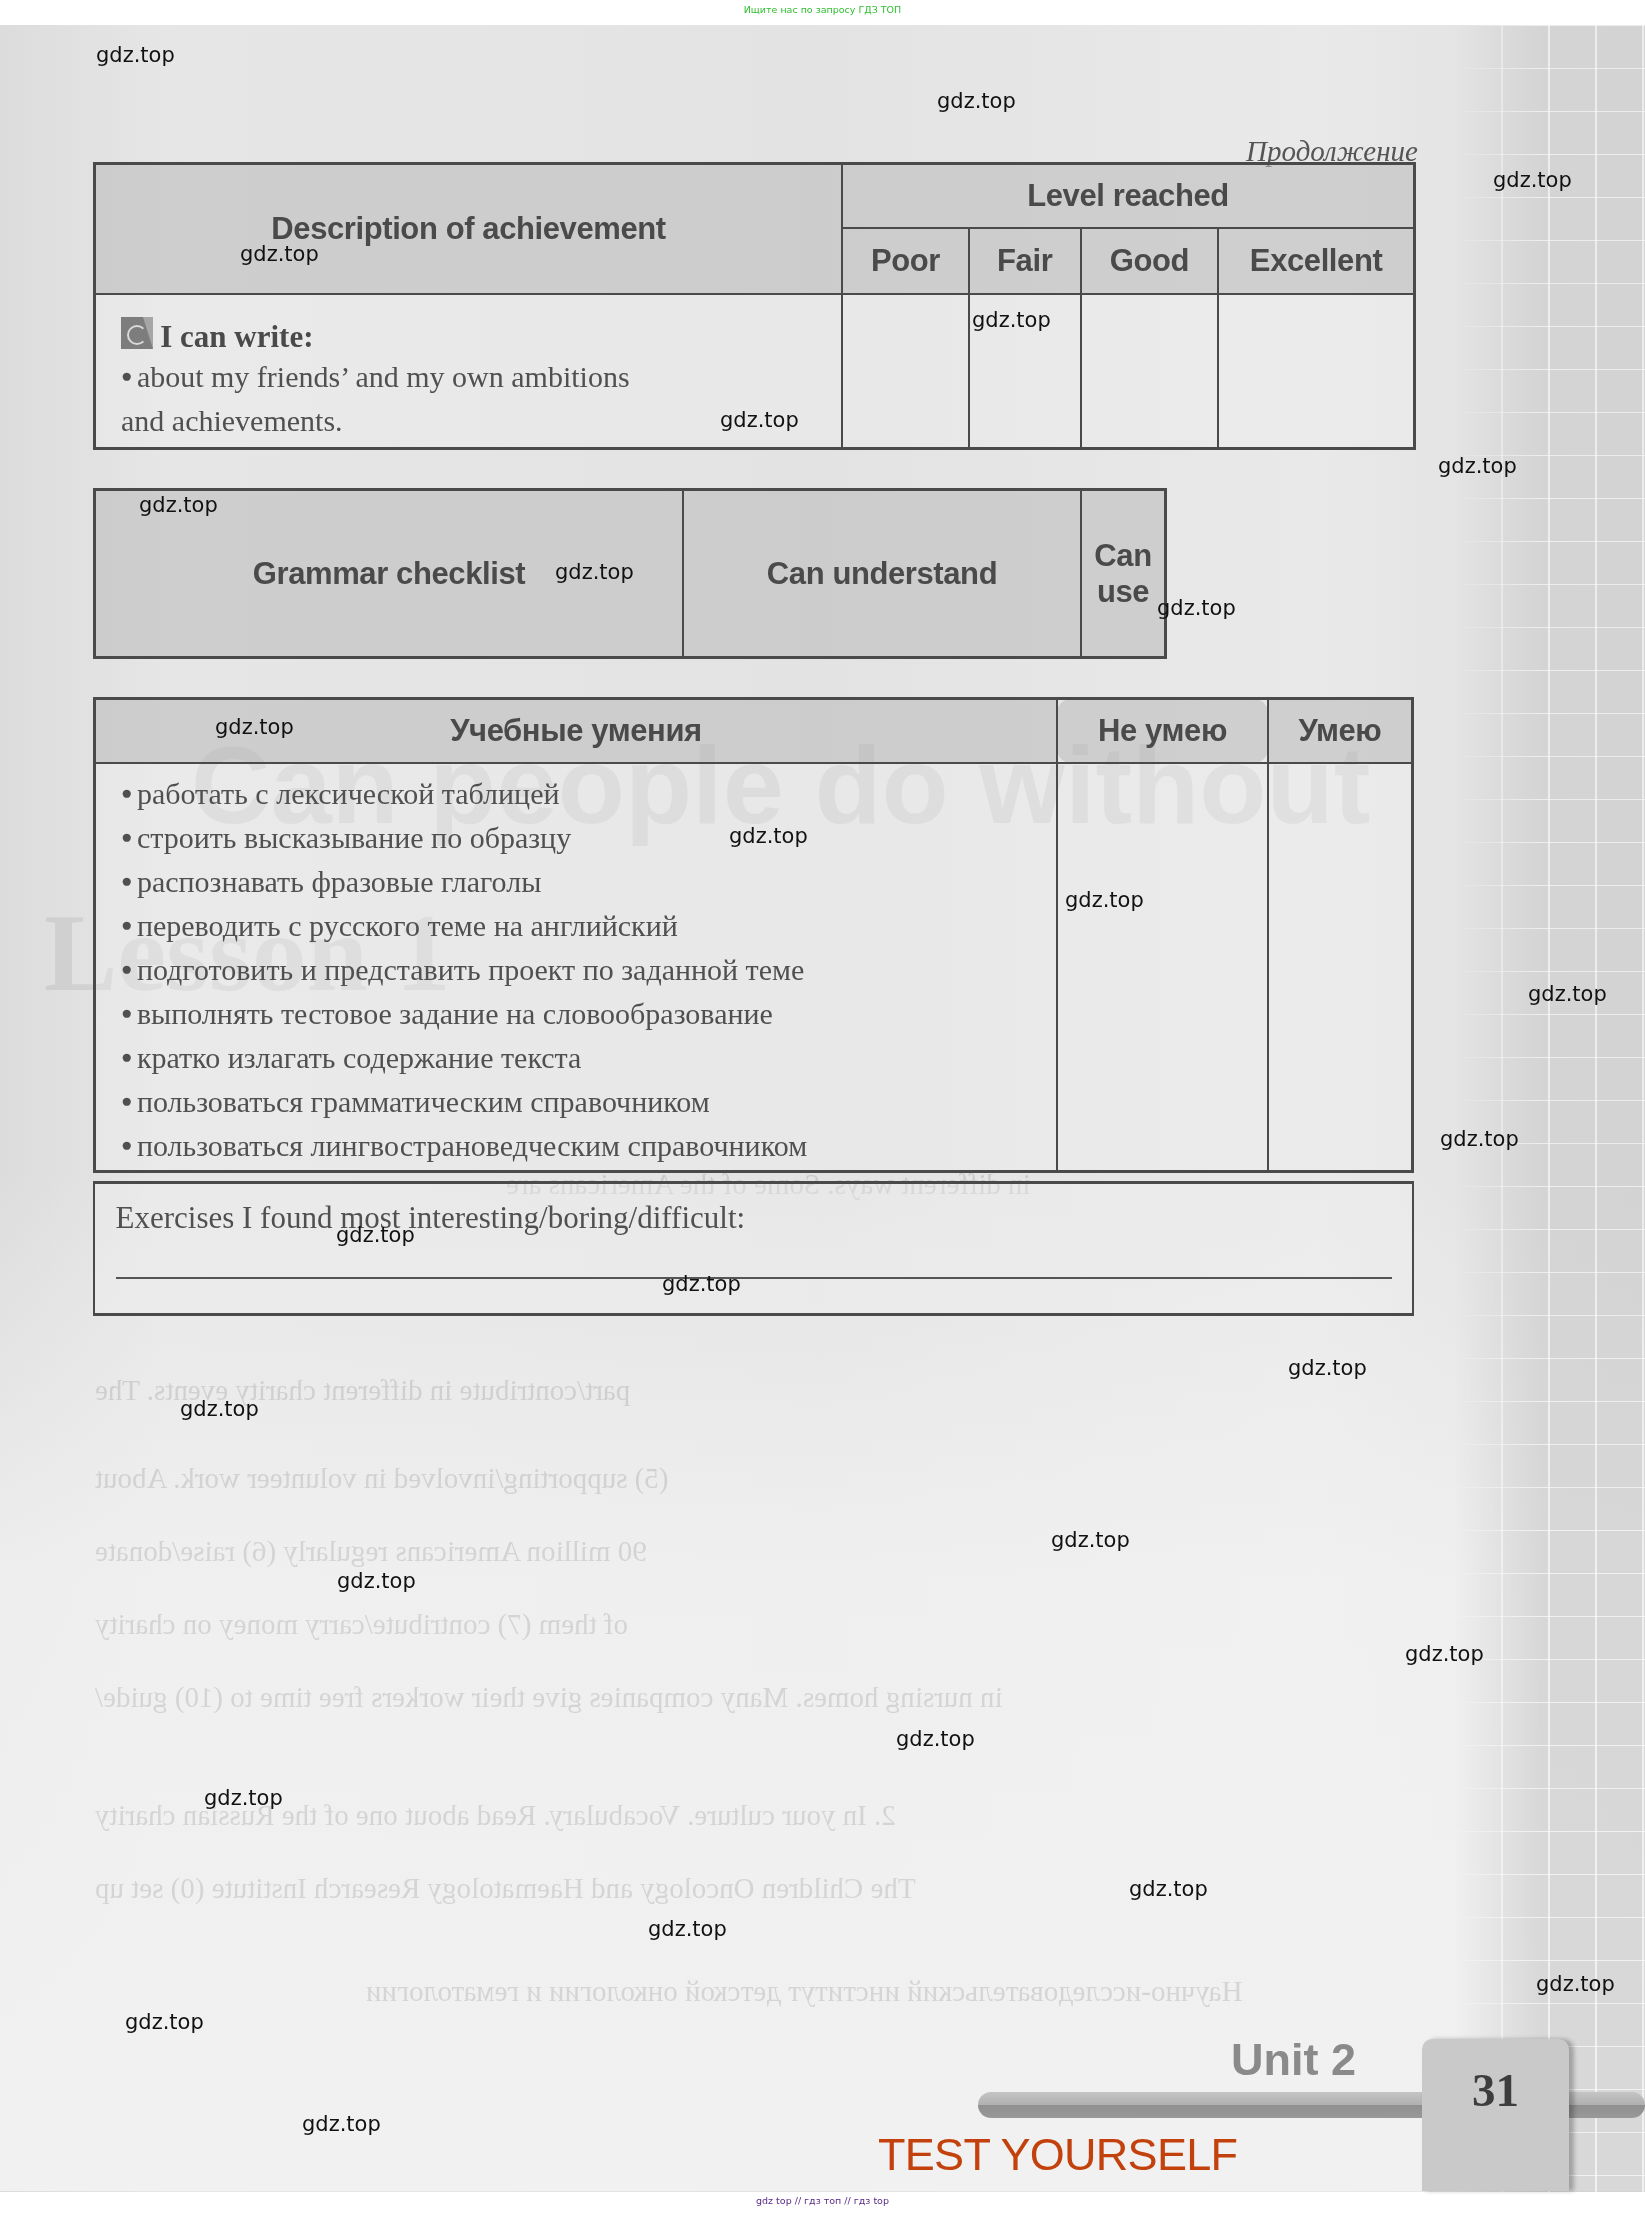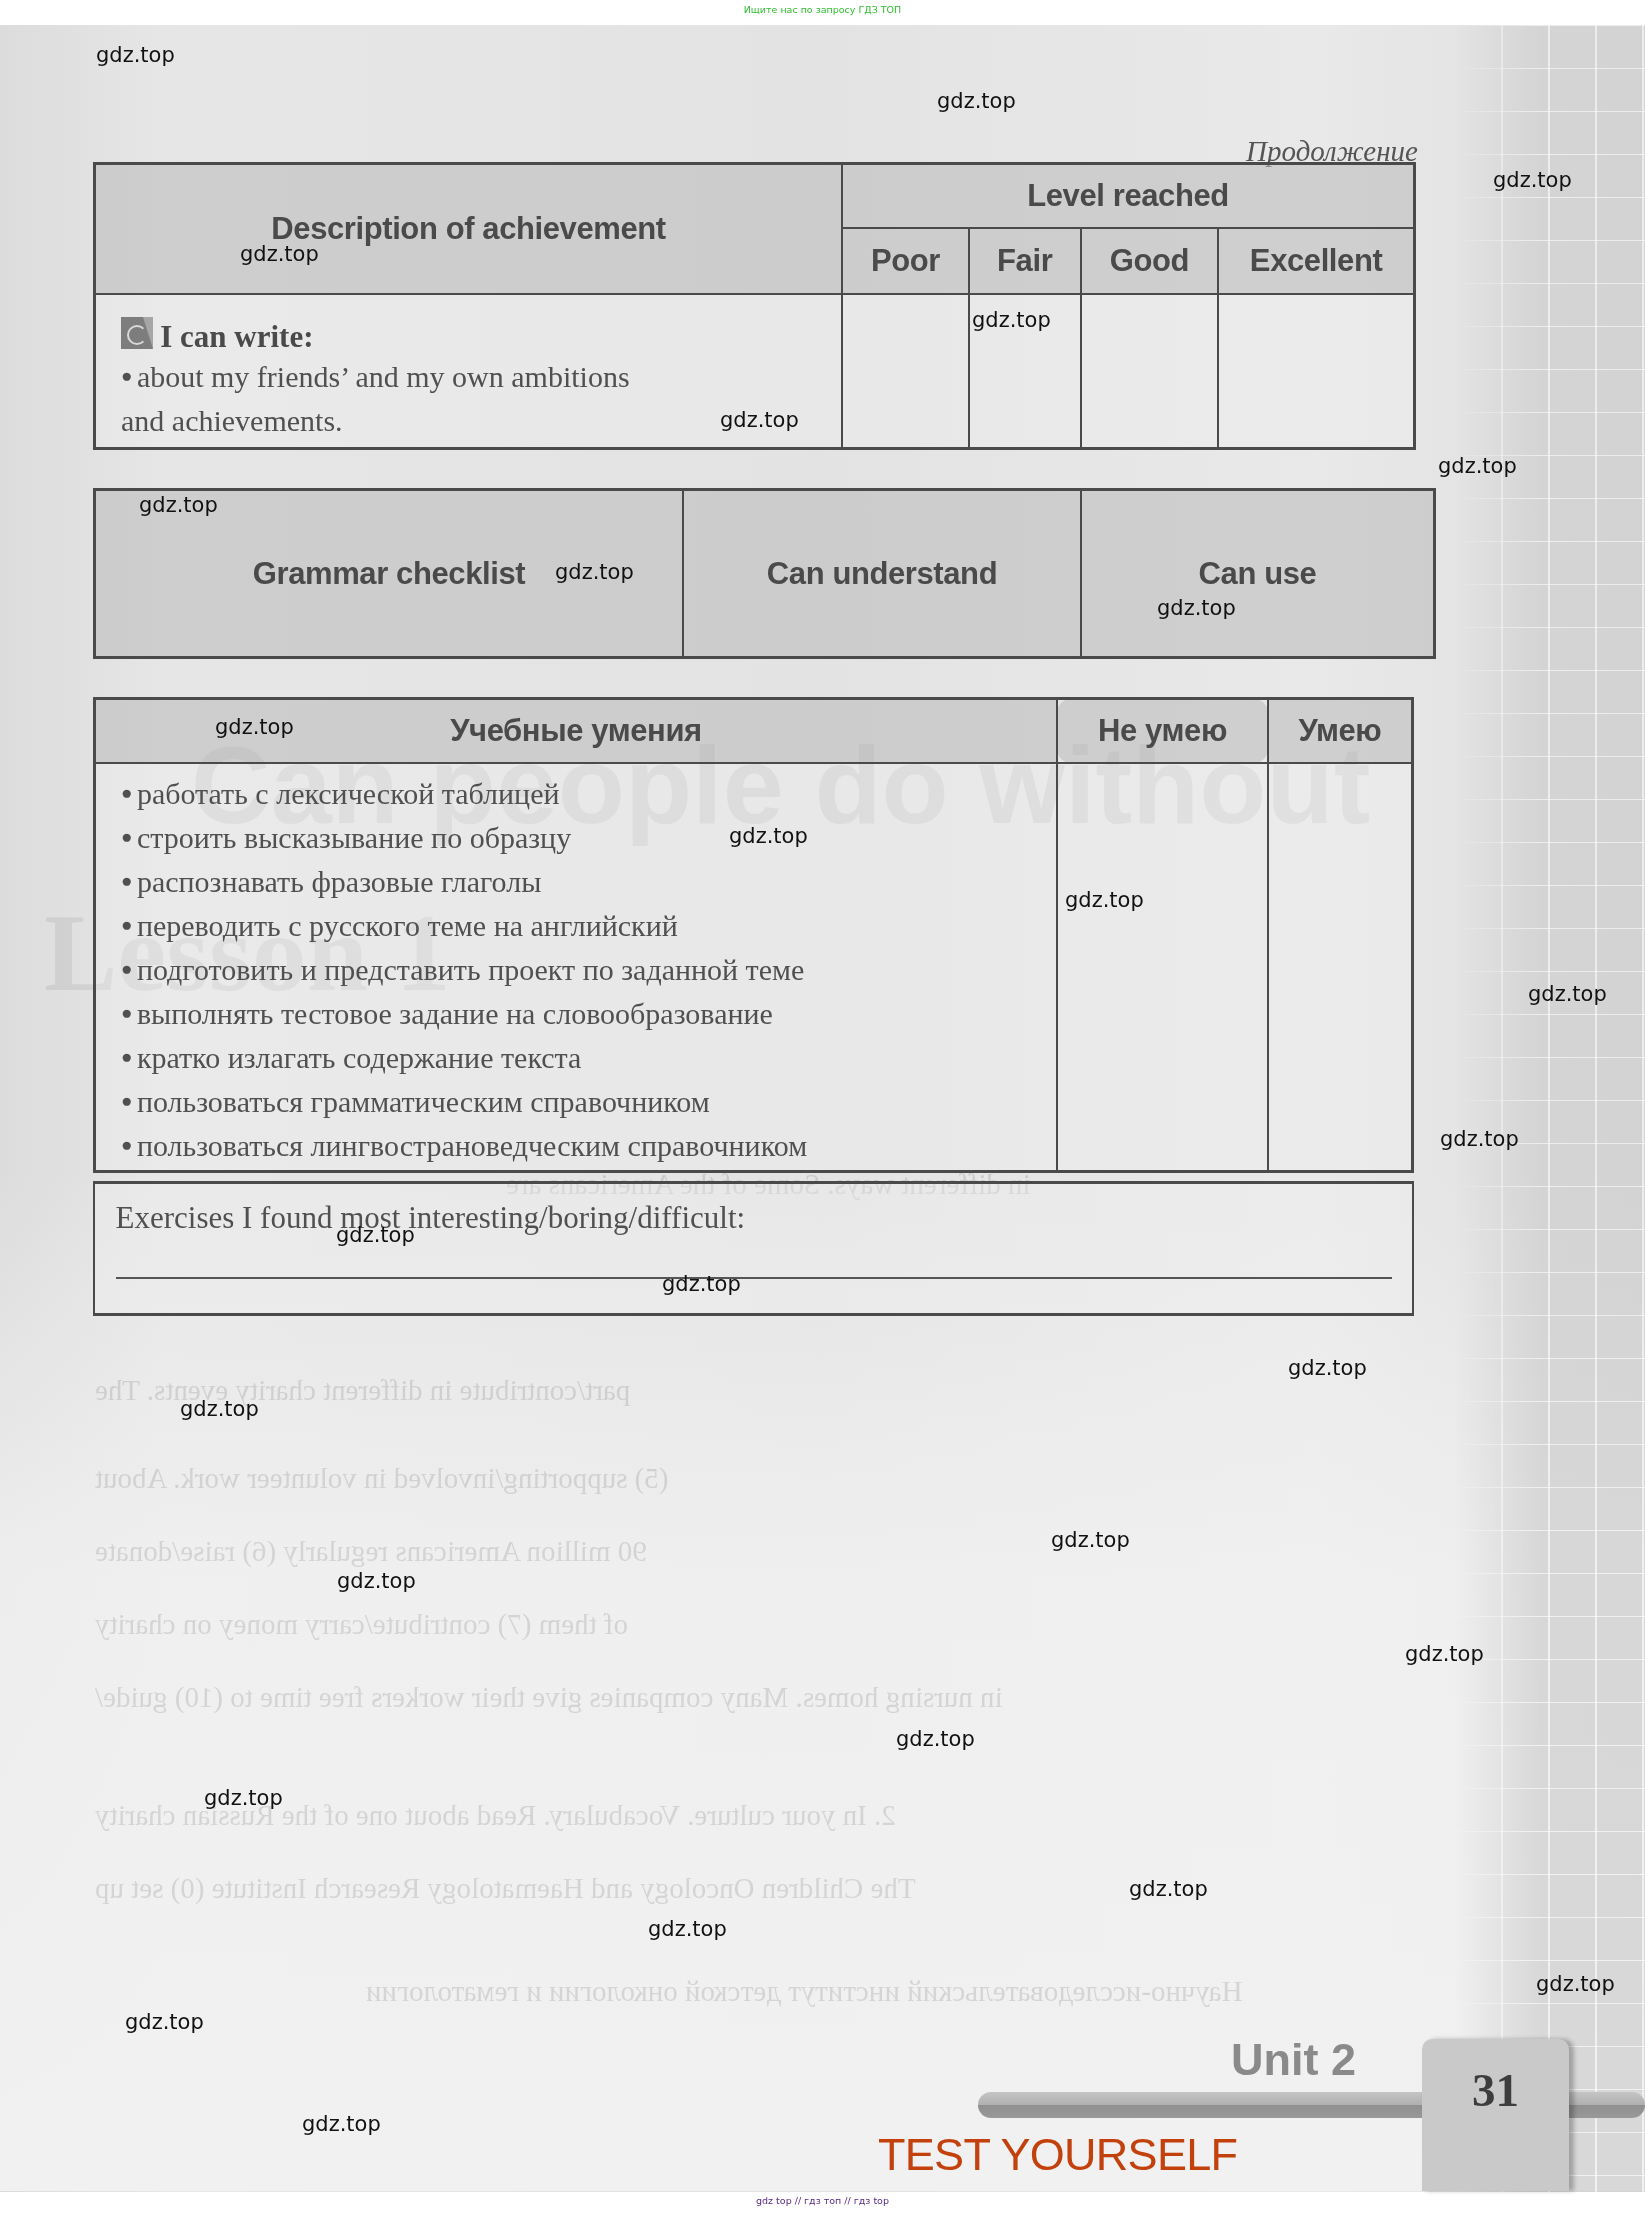--- a/index.html
+++ b/index.html
@@ -31,21 +31,21 @@
   table.t { border:3.7px solid #4a4a4a; }
   th { background:rgba(185,185,185,0.55); font-family:"Liberation Sans", sans-serif; font-weight:bold;
        color:#4a4a4a; font-size:31px; letter-spacing:-0.4px; }
   td.body { background:rgba(240,240,240,0.35); vertical-align:top; }
   .serif { font-family:"Liberation Serif", serif; color:#505050; font-size:30px; }
   .bold-serif { font-family:"Liberation Serif", serif; color:#4a4a4a; font-size:31px; font-weight:bold; }
   .bullet::before { content:"\25CF"; font-size:19px; margin-right:4.4px; position:relative; top:-4.4px; }
   .row-line { line-height:40px; white-space:nowrap; }
 
   #t1 { left:93px; top:162px; width:1323px; height:288px; }
-  #t2 { left:93px; top:488px; width:1343px; height:171px; }
+  #t2 { left:93px; top:488px; width:1074px; height:171px; }
   #t3 { left:93px; top:697px; width:1321px; height:448px; }
   #t4 { position:absolute; left:93px; top:1181px; width:1317px; height:129px; border:3.7px solid #4a4a4a; border-left-width:2.2px; border-right-width:2.2px;
         background:rgba(240,240,240,0.35); }
   #t4 .label { position:absolute; left:20.5px; top:16px; }
   #t4 .answer-line { position:absolute; left:20.5px; right:20.5px; top:93px; height:0; border-top:2.9px solid #555; }
 
   .icon-write { display:inline-block; width:32px; height:32px; background:#7d7d7d; position:relative; vertical-align:-2.9px; margin-right:7.3px; }
   .icon-write::before { content:""; position:absolute; left:5.9px; top:7.3px; width:16px; height:16px; border:2.9px solid #d9d9d9; border-radius:50%; border-right-color:transparent; }
   .icon-write::after { content:""; position:absolute; right:0; top:0; width:0; height:0; border-left:10.3px solid transparent; border-top:32px solid #a6a6a6; }
 

